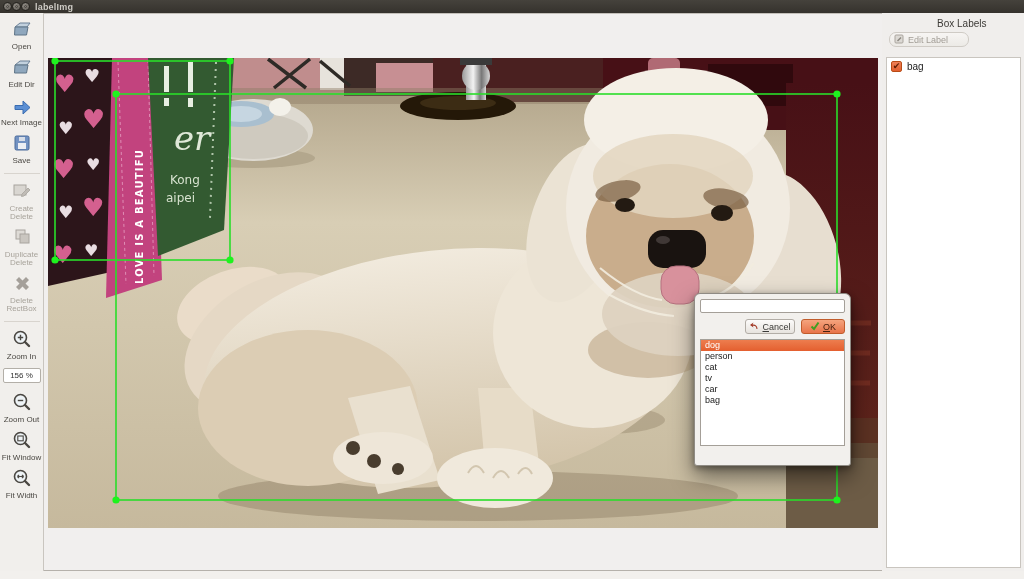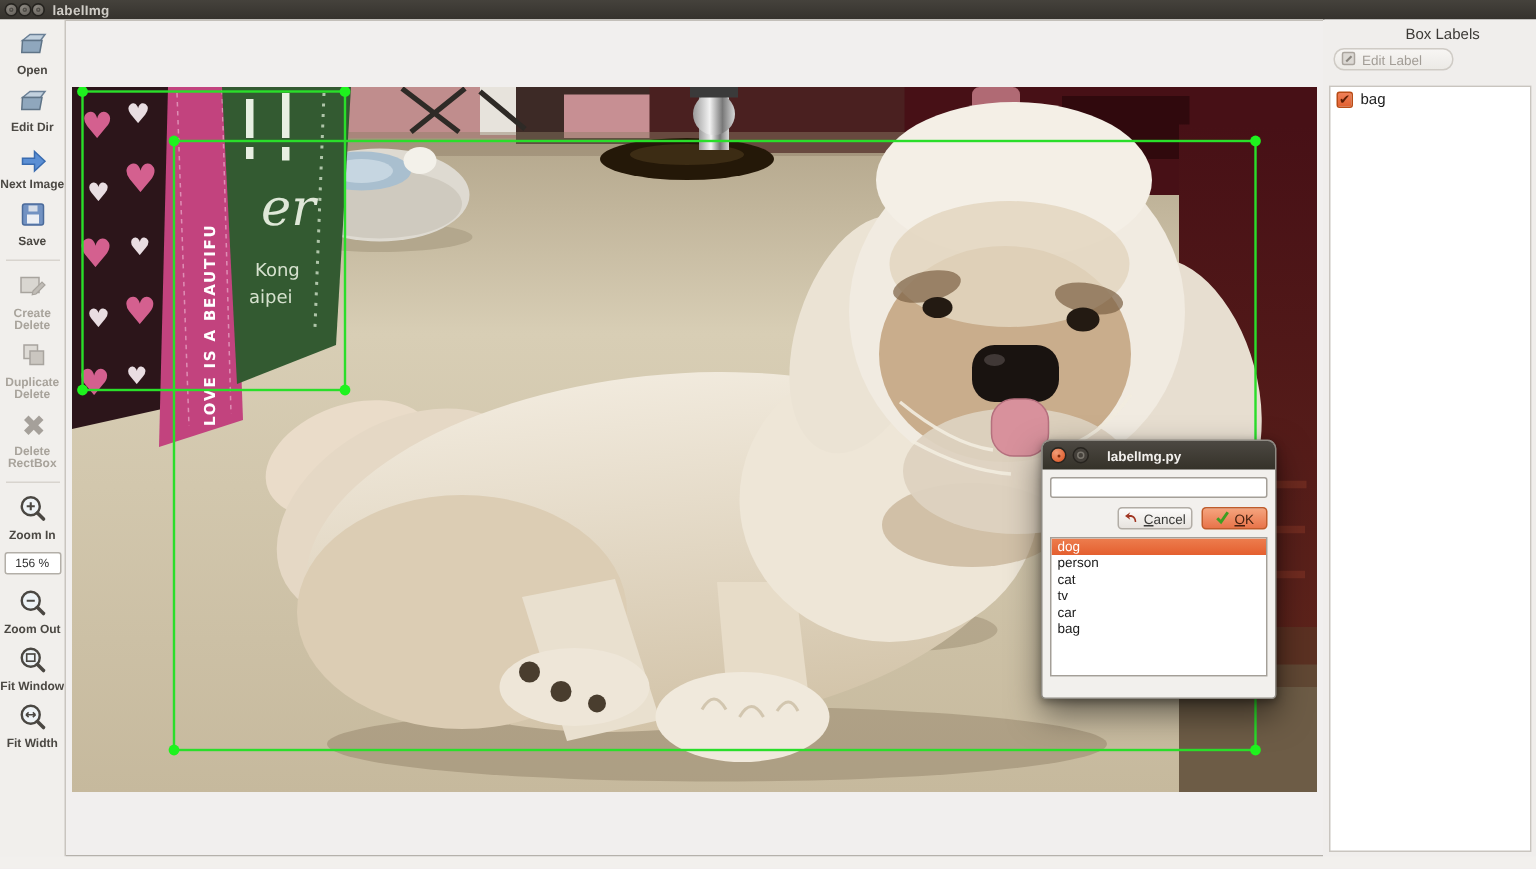--- a/index.html
+++ b/index.html
@@ -23,21 +23,21 @@
   .wintitle { color:#cfccc6; font-size:9px; font-weight:bold; margin-left:5px; letter-spacing:.2px; }
 
   
   .toolbar {
     position:absolute; left:0; top:13px; width:44px; height:558px;
     background:#f1efec; border-right:1px solid #c9c5bf;
     display:flex; flex-direction:column; align-items:center; padding-top:5px;
   }
   .tb-item { display:flex; flex-direction:column; align-items:center; width:44px; margin-bottom:5px; cursor:default; }
   .tb-item svg { display:block; }
-  .tb-label { font-size:8px; line-height:8px; color:#4b4843; text-align:center; margin-top:3px; width:44px;font-weight:bold; }
+  .tb-label { font-size:8px; line-height:8px; color:#4b4843; text-align:center; margin-top:3px; width:44px; }
   .tb-item.disabled .tb-label { color:#a8a39b; }
   .tb-sep { width:36px; border-top:1px solid #d8d4ce; margin:3px 0 6px 0; }
   .zoombox { width:38px; height:15px; background:#fff; border:1px solid #b3afa8; border-radius:2px;
     font-size:8px; text-align:center; color:#333; padding:0; margin:2px 0 8px 0; font-family:"Liberation Sans",sans-serif; }
 
   
   .canvas {
     position:absolute; left:44px; top:13px; width:838px; height:558px;
     background:#f1efee; border-top:1px solid #c3bfb9; border-bottom:1px solid #b5b1ab;
   }
@@ -81,21 +81,21 @@
   .dlg-title { color:#f1efec; font-size:9px; font-weight:bold; margin-left:12px; }
   .dlg-body { padding:5px; }
   .dlg-input { width:145px; height:14px; border:1px solid #a49f98; border-radius:2px; background:#fff;
     font-size:9px; padding:0 3px; display:block; }
   .dlg-btnrow { display:flex; justify-content:flex-end; gap:6px; margin-top:6px; height:15px; }
   .btn { display:flex; align-items:center; justify-content:center; gap:3px; font-size:9px;
     border-radius:3px; height:15px; cursor:default; }
   .btn .u { text-decoration:underline; }
   .btn-cancel { width:50px; background:linear-gradient(#fcfbfa,#e7e3de); border:1px solid #b2ada6; color:#3a3a38; }
   .btn-ok { width:44px; background:linear-gradient(#f5a47e,#e8744a); border:1px solid #c05c2c; color:#46200f; }
-  .dlg-list { margin-top:5px; width:145px; height:93px; background:#fff; border:1px solid #a49f98; overflow:hidden; }
+  .dlg-list { margin-top:5px; width:145px; height:107px; background:#fff; border:1px solid #a49f98; overflow:hidden; }
   .dlg-row { font-size:9px; line-height:11px; height:11px; padding-left:4px; color:#1a1a1a; }
   .dlg-row.selected { background:linear-gradient(#ed7d4e,#e45f2f); color:#fff; }
 </style>
 </head>
 <body>
 
 <div class="titlebar">
   <div class="winbtn"></div>
   <div class="winbtn"></div>
   <div class="winbtn"></div>
@@ -384,25 +384,20 @@
     <div class="label-row">
       <span class="cbx">✔</span>
       <span class="lbl">bag</span>
     </div>
   </div>
 </div>
 
 <div class="statusbar"></div>
 
 <div class="dialog">
-  <div class="dlg-titlebar">
-    <div class="dlg-close"></div>
-    <div class="dlg-max"></div>
-    <div class="dlg-title">labelImg.py</div>
-  </div>
   <div class="dlg-body">
     <input class="dlg-input" value="" style="">
     <div class="dlg-btnrow">
       <div class="btn btn-cancel">
         <span>
           <svg width="10" height="10">
               <path d="M8.5 8 C8.5 4.5 6 3 3.5 3.5 L4.5 1.5 L1 4 L4.5 6.5 L3.8 4.8 C6 4.4 7.3 5.5 7.5 8 Z" fill="#a03522"></path>
             </svg>
         </span>
         <span><span class="u">C</span><span>ancel</span></span>

